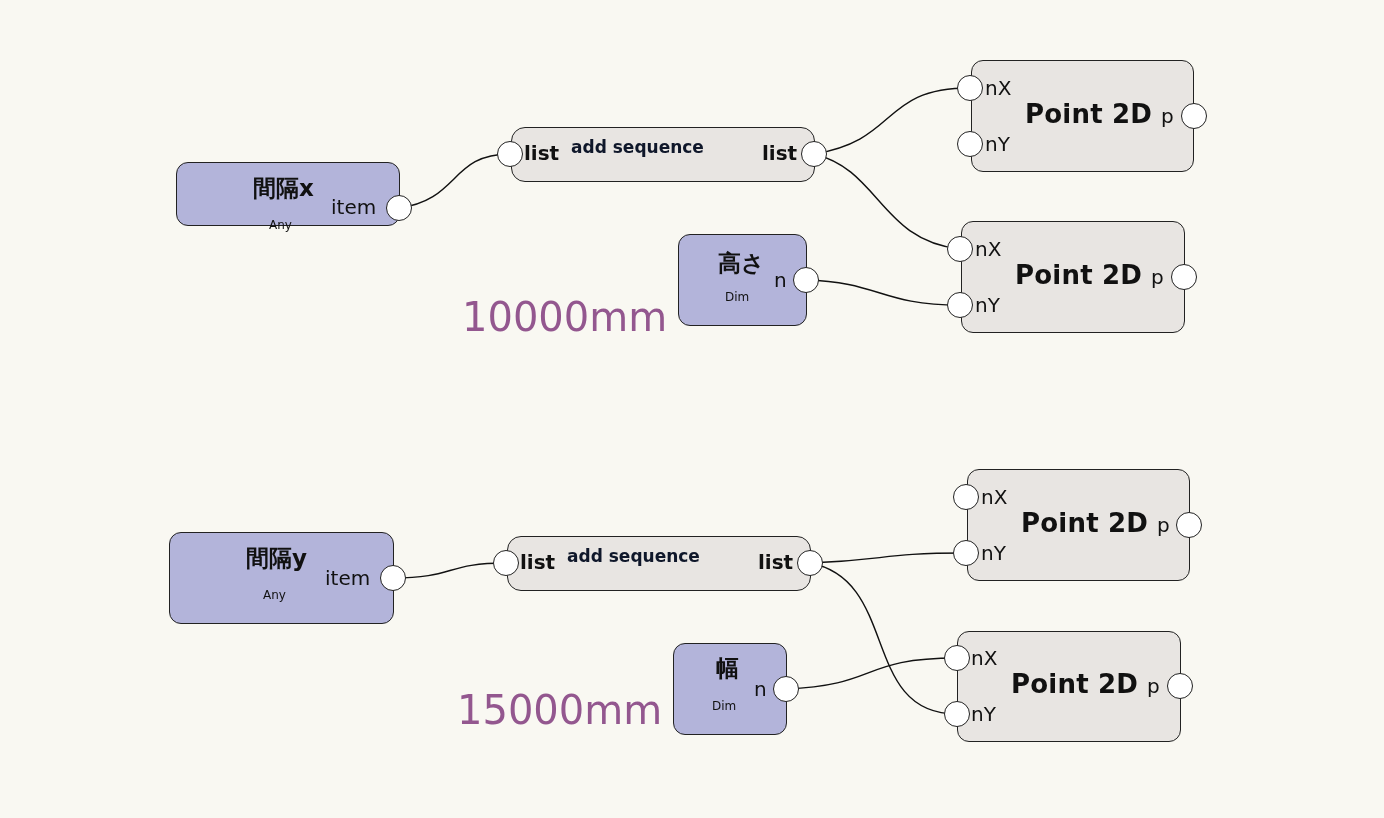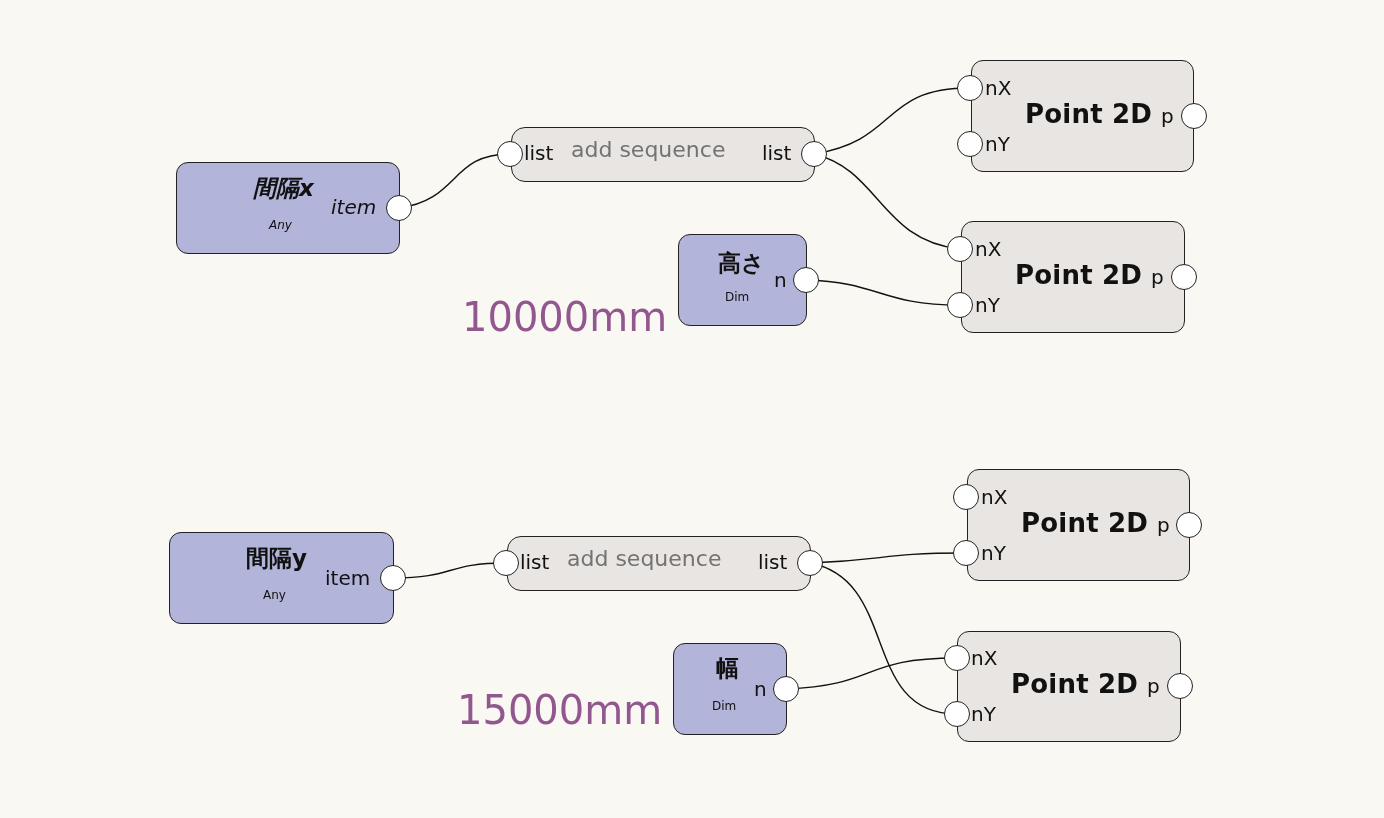--- a/index.html
+++ b/index.html
@@ -3,46 +3,46 @@
 <meta charset="utf-8">
 <style>
   html, body { margin:0; padding:0; }
   body { width:1384px; height:818px; background:#f9f8f2; position:relative; overflow:hidden;
          font-family:"DejaVu Sans","Liberation Sans",sans-serif; }
   #wires { position:absolute; left:0; top:0; width:1384px; height:818px; pointer-events:none; }
   #wires path { fill:none; stroke:#111; stroke-width:1.4; }
   .node { position:absolute; box-sizing:border-box; border:1.5px solid #222; }
   .node.purple { background:#b3b4da; border-radius:12px; }
   .node.gray { background:#e8e5e2; border-radius:12px; }
-  .node.seq { background:#e8e5e2; border-radius:14px; }
+  .node.seq { background:#e8e5e2; border-radius:14px;font-weight:bold; }
   .port { position:absolute; width:26px; height:26px; border-radius:50%; background:#fff;
           border:1.5px solid #222; box-sizing:border-box; transform:translate(-50%,-50%); }
   .t { position:absolute; white-space:nowrap; color:#111; }
   .title-jp { font-weight:bold; font-size:23px; }
   .sub { font-size:12px; }
   .plabel { font-size:20px; }
-  .seq-title { font-size:22px; color:#737373; }
+  .seq-title { font-size:17px; color:#0f172a; }
   .p2d { font-size:26px; font-weight:bold; letter-spacing:0.2px; }
   .dim { font-size:40px; color:#93578f;margin-top:28px; }
 </style>
 </head>
 <body>
 
 <svg id="wires">
   <path d="M399,208 C460,200 450,154 510,154"></path>
   <path d="M814,154 C900,140 880,88 970,88"></path>
   <path d="M814,154 C880,170 880,240 960,249"></path>
   <path d="M806,280 C880,282 880,305 960,305"></path>
   <path d="M393,578 C455,578 445,563 506,563"></path>
   <path d="M810,563 C890,560 880,553 966,553"></path>
   <path d="M810,563 C900,580 860,714 957,714"></path>
   <path d="M786,689 C880,685 860,658 957,658"></path>
 </svg>
 
-<div class="node purple" style="left:176px;top:162px;width:224px;height:92px;font-style:italic;">
+<div class="node purple" style="left:176px;top:162px;width:224px;height:64px;">
   <span class="t title-jp" style="left:76px;top:10px;">間隔x</span>
   <span class="t sub" style="left:92px;top:55px;">Any</span>
   <span class="t plabel" style="left:154px;top:32px;">item</span>
 </div>
 <div class="port" style="left:399px;top:208px;"></div>
 
 <div class="node purple" style="left:169px;top:532px;width:225px;height:92px;">
   <span class="t title-jp" style="left:76px;top:10px;text-align:right;">間隔y</span>
   <span class="t sub" style="left:93px;top:55px;">Any</span>
   <span class="t plabel" style="left:155px;top:33px;">item</span>

